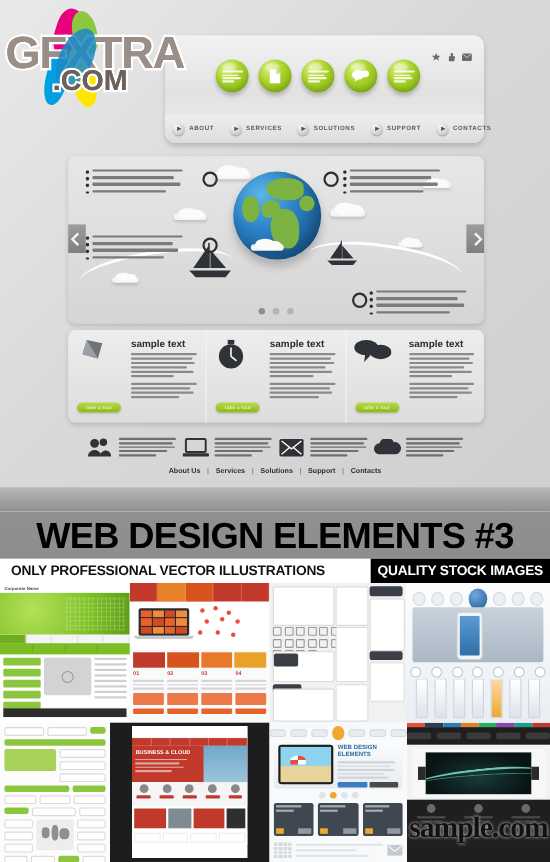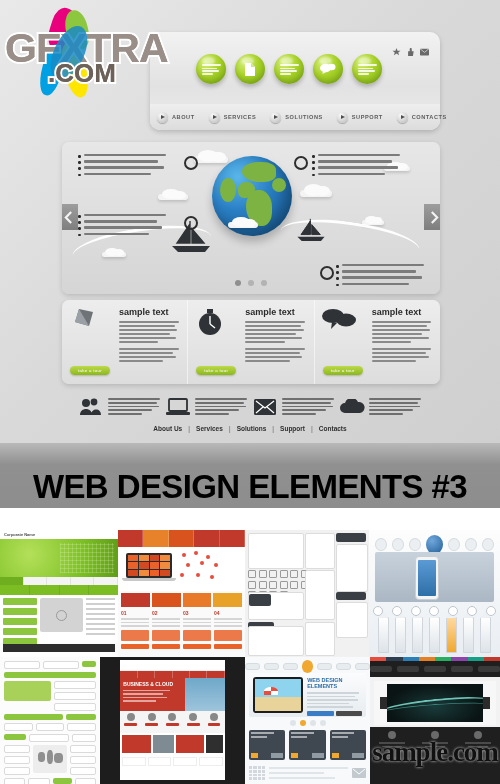--- a/index.html
+++ b/index.html
@@ -698,20 +698,28 @@
         <span>Support</span>
         <span class="sep">|</span>
         <span>Contacts</span>
       </div>
     </div>
   </div>
 
   <div class="titlebar">
     <h1>WEB DESIGN ELEMENTS #3</h1>
   </div>
+  <div class="subbar">
+    <div class="sub-l">
+      <span>ONLY PROFESSIONAL VECTOR ILLUSTRATIONS</span>
+    </div>
+    <div class="sub-r">
+      <span>QUALITY STOCK IMAGES</span>
+    </div>
+  </div>
 
   <div class="grid">
 
     <div class="row row1">
 
       <div class="cell t-green" style="flex:0 0 118px">
         <div class="tg-top">
             <span class="tg-logo">Corporate Name</span>
           </div>
         <div class="tg-hero"></div>

